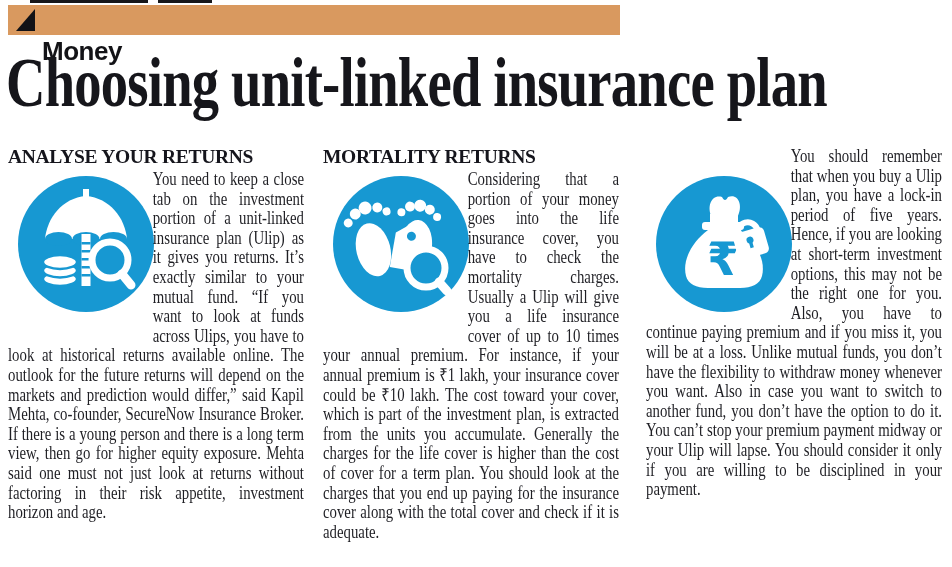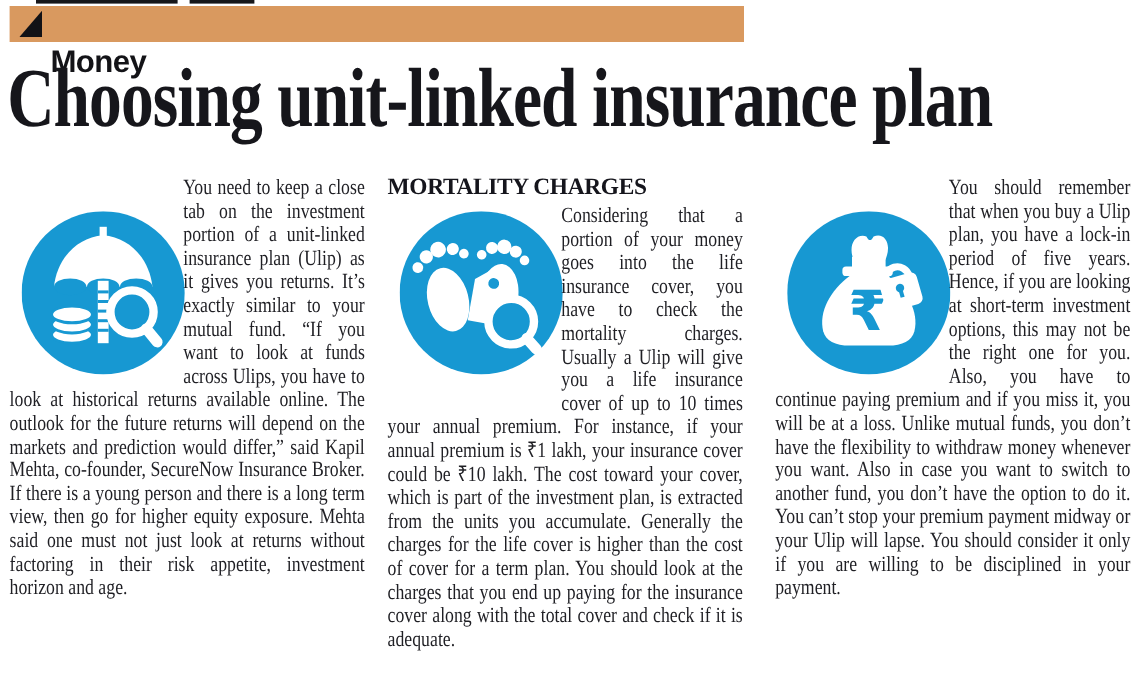--- a/index.html
+++ b/index.html
@@ -59,20 +59,21 @@
   <span class="artifact" style="left:158px;width:54px;"></span>
 
   <header class="masthead">
     <span class="tri"></span>
     <span class="brand"><span class="b1">Money</span><span class="b2">basics</span></span>
   </header>
 
   <h1 class="headline">Choosing unit-linked insurance plan</h1>
 
   <section class="col col-1">
+    <h2>ANALYSE YOUR RETURNS</h2>
     <div class="iconpos">
       <svg viewBox="0 0 136 136" aria-hidden="true">
         <circle class="bl" cx="68" cy="68" r="68"></circle>
         <rect class="w" x="65" y="13" width="6" height="10"></rect>
         <path class="w" d="M68 20 C44 22 29 42 27 63 L109 63 C107 42 92 22 68 20 Z"></path>
         <ellipse class="bl" cx="40.5" cy="63" rx="13.5" ry="7"></ellipse>
         <ellipse class="bl" cx="68" cy="63" rx="13.5" ry="7"></ellipse>
         <ellipse class="bl" cx="95.5" cy="63" rx="13.5" ry="7"></ellipse>
         <rect class="w" x="63.5" y="58" width="9" height="52"></rect>
         <rect class="bl" x="63.5" y="66" width="9" height="2.5"></rect>
@@ -86,21 +87,21 @@
         <circle class="lens" cx="92" cy="84" r="18"></circle>
         <line class="wh" x1="104" y1="98" x2="113" y2="109"></line>
       </svg>
     </div>
     <div class="bodywrap">
       <p class="body"><span class="spacer"></span><span>You need to keep a close tab on the investment portion of a unit-linked insurance plan (Ulip) as it gives you returns. It’s exactly similar to your mutual fund. “If you want to look at funds across Ulips, you have to look at historical returns available online. The outlook for the future returns will depend on the markets and prediction would differ,” said Kapil Mehta, co-founder, SecureNow Insurance Broker. If there is a young person and there is a long term view, then go for higher equity exposure. Mehta said one must not just look at returns without factoring in their risk appetite, investment horizon and age.</span></p>
     </div>
   </section>
 
   <section class="col col-2">
-    <h2>MORTALITY CHARGES</h2>
+    <h2>MORTALITY RETURNS</h2>
     <div class="iconpos">
       <svg viewBox="0 0 136 136" aria-hidden="true">
         <circle class="bl" cx="68" cy="68" r="68"></circle>
         <g transform="rotate(-14 38 64)">
           <ellipse class="w" cx="38" cy="74" rx="17" ry="27"></ellipse>
           <circle class="w" cx="20" cy="42" r="4.5"></circle>
           <circle class="w" cx="29" cy="35" r="5.5"></circle>
           <circle class="w" cx="40" cy="31.5" r="6.5"></circle>
           <circle class="w" cx="52" cy="34" r="5"></circle>
           <circle class="w" cx="60" cy="40" r="4"></circle>

